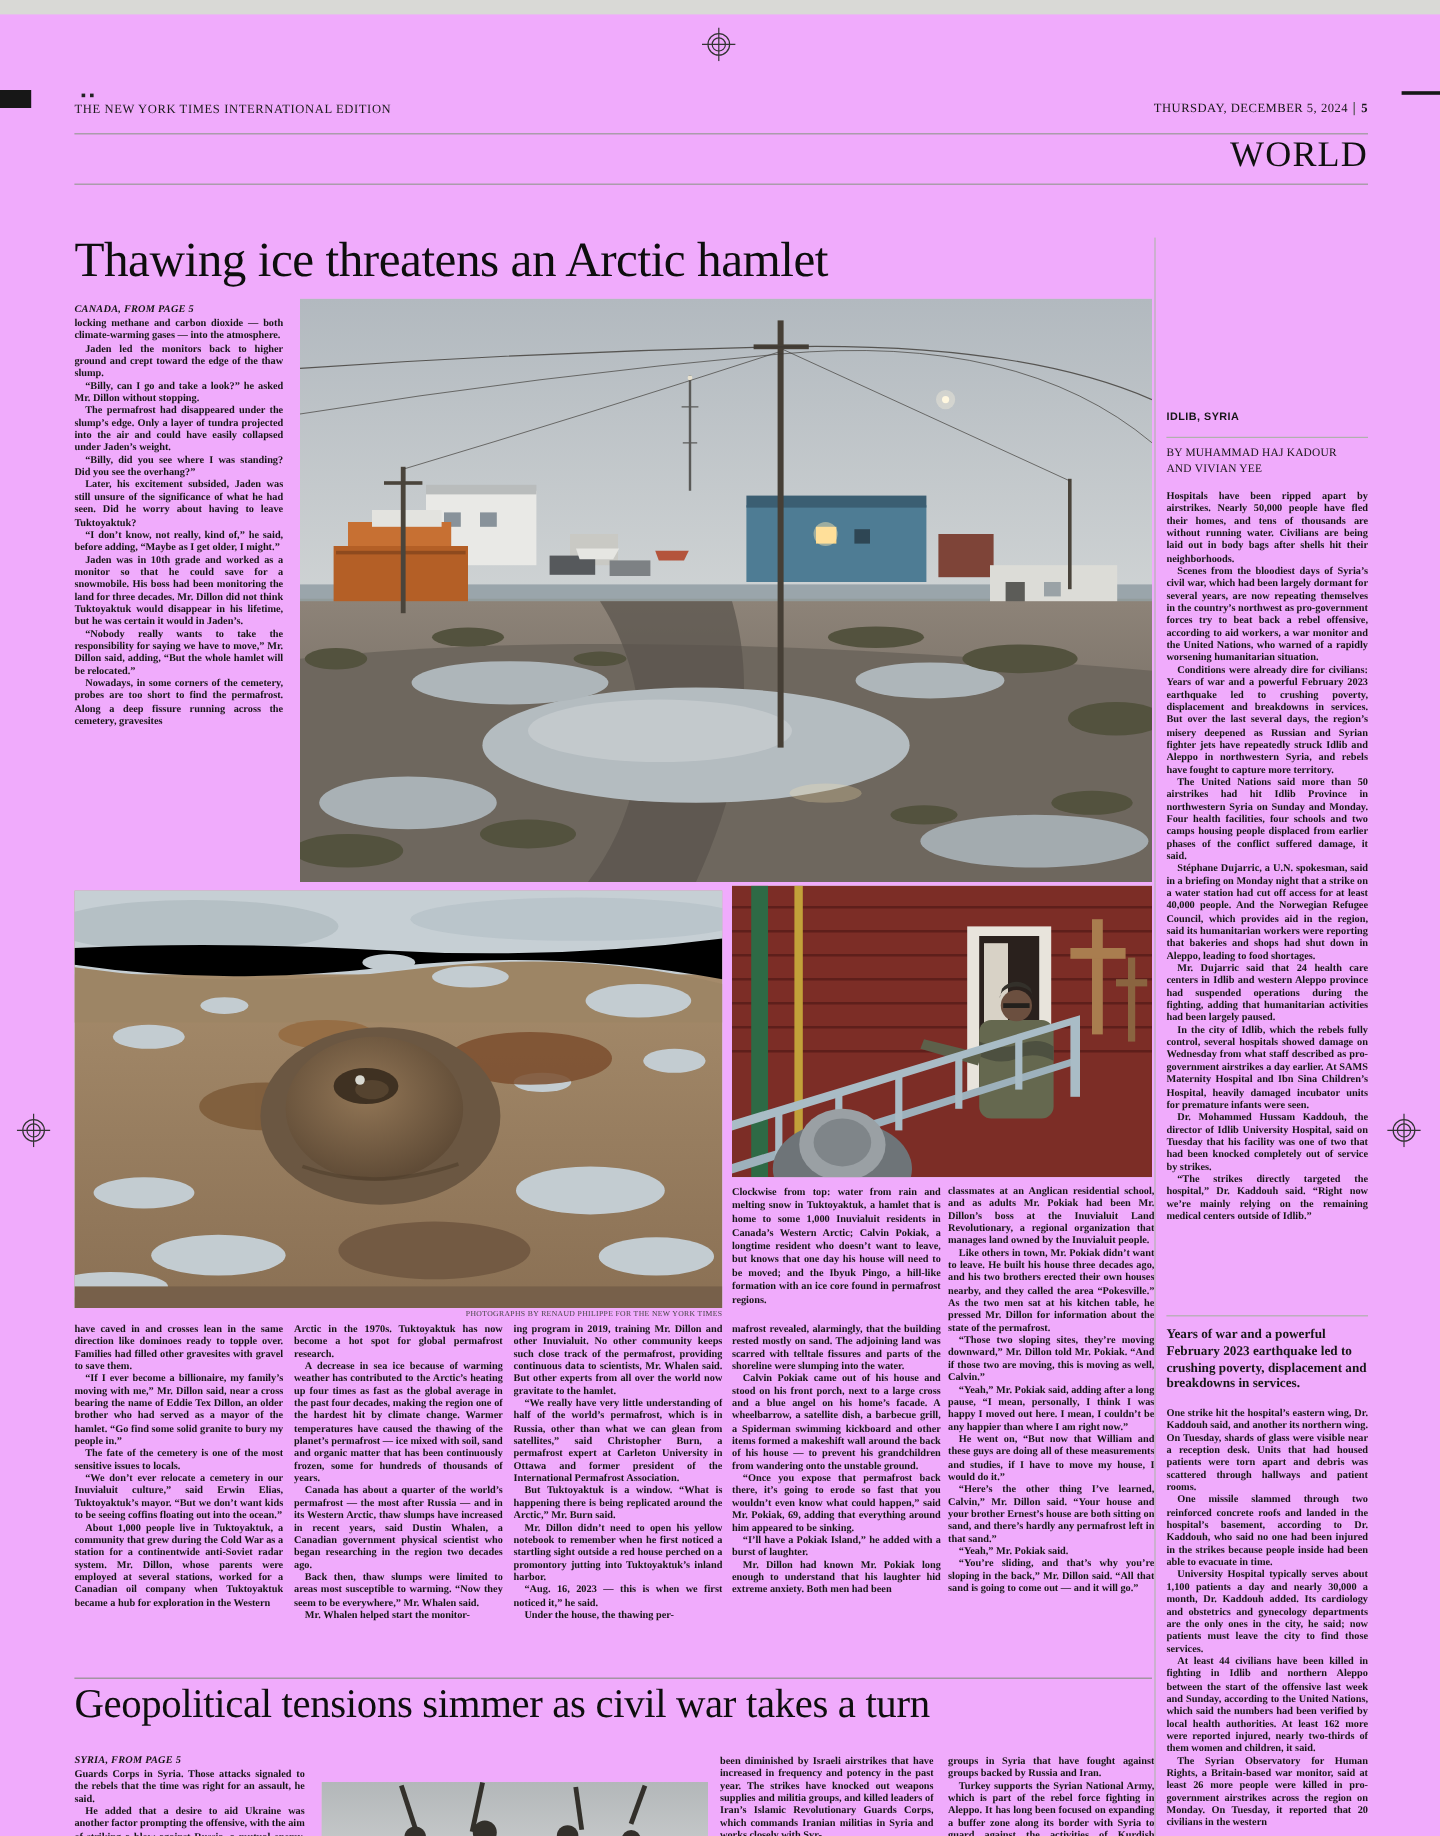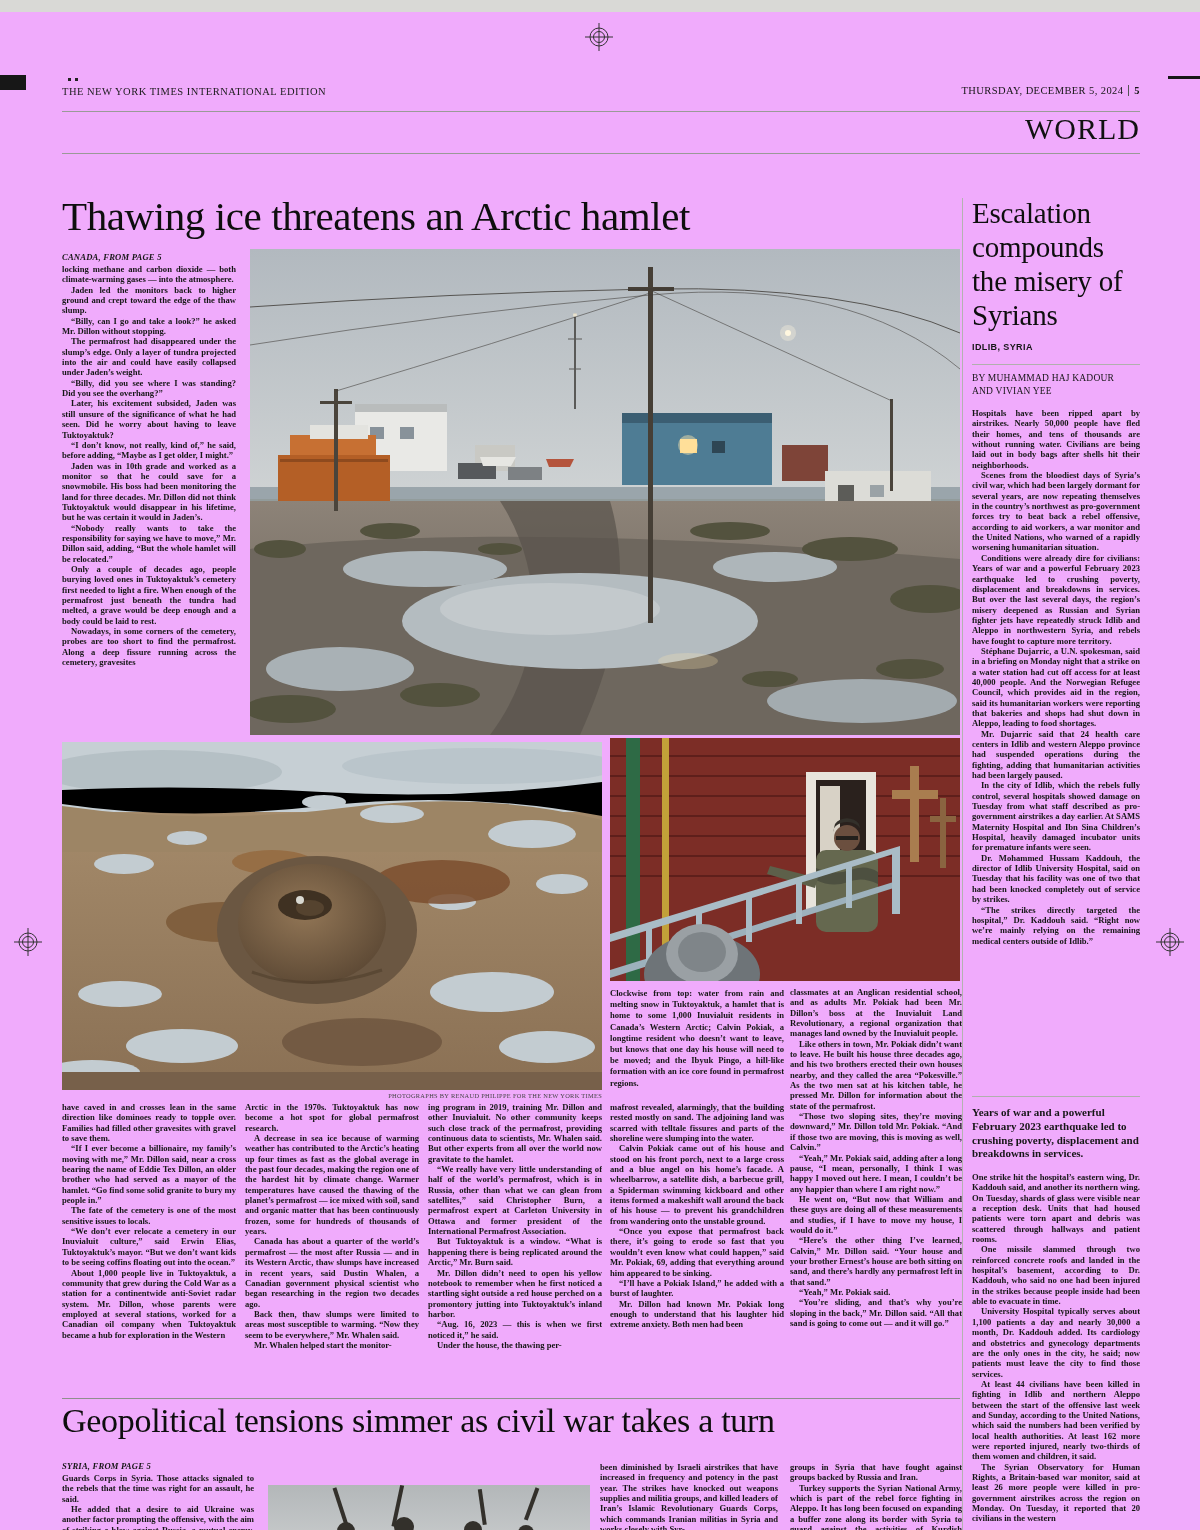--- a/index.html
+++ b/index.html
@@ -92,21 +92,20 @@
   <div class="col" style="left:62px;top:252px;width:174px;height:487px;">
       <p class="first">locking methane and carbon dioxide — both climate-warming gases — into the atmosphere.</p>
       <p class="">Jaden led the monitors back to higher ground and crept toward the edge of the thaw slump.</p>
       <p class="">“Billy, can I go and take a look?” he asked Mr. Dillon without stopping.</p>
       <p class="">The permafrost had disappeared under the slump’s edge. Only a layer of tundra projected into the air and could have easily collapsed under Jaden’s weight.</p>
       <p class="">“Billy, did you see where I was standing? Did you see the overhang?”</p>
       <p class="">Later, his excitement subsided, Jaden was still unsure of the significance of what he had seen. Did he worry about having to leave Tuktoyaktuk?</p>
       <p class="">“I don’t know, not really, kind of,” he said, before adding, “Maybe as I get older, I might.”</p>
       <p class="">Jaden was in 10th grade and worked as a monitor so that he could save for a snowmobile. His boss had been monitoring the land for three decades. Mr. Dillon did not think Tuktoyaktuk would disappear in his lifetime, but he was certain it would in Jaden’s.</p>
       <p class="">“Nobody really wants to take the responsibility for saying we have to move,” Mr. Dillon said, adding, “But the whole hamlet will be relocated.”</p>
-      <p class="">Only a couple of decades ago, people burying loved ones in Tuktoyaktuk’s cemetery first needed to light a fire. When enough of the permafrost just beneath the tundra had melted, a grave would be deep enough and a body could be laid to rest.</p>
       <p class="">Nowadays, in some corners of the cemetery, probes are too short to find the permafrost. Along a deep fissure running across the cemetery, gravesites</p>
     </div>
 
   <div class="photo" style="left:250px;top:237px;width:710px;height:486px;">
     <svg viewBox="0 0 710 486" preserveAspectRatio="none">
       <defs>
         <linearGradient id="sky1" x1="0" y1="0" x2="0" y2="1">
           <stop offset="0" stop-color="#b2b9bf"></stop>
             <stop offset="1" stop-color="#cfd3d4"></stop>
         </linearGradient>
@@ -374,33 +373,33 @@
   <div class="col" style="left:600px;top:1450px;width:178px;height:80px;">
       <p class="first">been diminished by Israeli airstrikes that have increased in frequency and potency in the past year. The strikes have knocked out weapons supplies and militia groups, and killed leaders of Iran’s Islamic Revolutionary Guards Corps, which commands Iranian militias in Syria and works closely with Syr-</p>
     </div>
   <div class="col" style="left:790px;top:1450px;width:172px;height:80px;">
       <p class="first">groups in Syria that have fought against groups backed by Russia and Iran.</p>
       <p class="">Turkey supports the Syrian National Army, which is part of the rebel force fighting in Aleppo. It has long been focused on expanding a buffer zone along its border with Syria to guard against the activities of Kurdish militants based</p>
     </div>
 
   <div class="vrule" style="left:962px;top:186px;height:1344px;"></div>
 
-  <div class="abs side-headline">Escalation compounds the misery of Syrians</div>
   <div class="dateline" style="left:972px;top:330px;">IDLIB, SYRIA</div>
   <div class="hrule" style="left:972px;top:352px;width:168px;background:#b0b0ad;"></div>
   <div class="byline" style="left:972px;top:360px;width:168px;">BY MUHAMMAD HAJ KADOUR
 AND VIVIAN YEE</div>
 
   <div class="col" style="left:972px;top:396px;width:168px;height:682px;">
       <p class="first">Hospitals have been ripped apart by airstrikes. Nearly 50,000 people have fled their homes, and tens of thousands are without running water. Civilians are being laid out in body bags after shells hit their neighborhoods.</p>
       <p class="">Scenes from the bloodiest days of Syria’s civil war, which had been largely dormant for several years, are now repeating themselves in the country’s northwest as pro-government forces try to beat back a rebel offensive, according to aid workers, a war monitor and the United Nations, who warned of a rapidly worsening humanitarian situation.</p>
       <p class="">Conditions were already dire for civilians: Years of war and a powerful February 2023 earthquake led to crushing poverty, displacement and breakdowns in services. But over the last several days, the region’s misery deepened as Russian and Syrian fighter jets have repeatedly struck Idlib and Aleppo in northwestern Syria, and rebels have fought to capture more territory.</p>
+      <p class="">The United Nations said more than 50 airstrikes had hit Idlib Province in northwestern Syria on Sunday and Monday. Four health facilities, four schools and two camps housing people displaced from earlier phases of the conflict suffered damage, it said.</p>
       <p class="">Stéphane Dujarric, a U.N. spokesman, said in a briefing on Monday night that a strike on a water station had cut off access for at least 40,000 people. And the Norwegian Refugee Council, which provides aid in the region, said its humanitarian workers were reporting that bakeries and shops had shut down in Aleppo, leading to food shortages.</p>
       <p class="">Mr. Dujarric said that 24 health care centers in Idlib and western Aleppo province had suspended operations during the fighting, adding that humanitarian activities had been largely paused.</p>
-      <p class="">In the city of Idlib, which the rebels fully control, several hospitals showed damage on Tuesday from what staff described as pro-government airstrikes a day earlier. At SAMS Maternity Hospital and Ibn Sina Children’s Hospital, heavily damaged incubator units for premature infants were seen.</p>
+      <p class="">In the city of Idlib, which the rebels fully control, several hospitals showed damage on Wednesday from what staff described as pro-government airstrikes a day earlier. At SAMS Maternity Hospital and Ibn Sina Children’s Hospital, heavily damaged incubator units for premature infants were seen.</p>
       <p class="">Dr. Mohammed Hussam Kaddouh, the director of Idlib University Hospital, said on Tuesday that his facility was one of two that had been knocked completely out of service by strikes.</p>
       <p class="">“The strikes directly targeted the hospital,” Dr. Kaddouh said. “Right now we’re mainly relying on the remaining medical centers outside of Idlib.”</p>
     </div>
 
   <div class="hrule" style="left:972px;top:1084px;width:168px;background:#b0b0ad;"></div>
   <div class="pull-quote" style="left:972px;top:1094px;width:168px;">Years of war and a powerful February 2023 earthquake led to crushing poverty, displacement and breakdowns in services.</div>
 
   <div class="col" style="left:972px;top:1160px;width:168px;height:370px;">
       <p class="first">One strike hit the hospital’s eastern wing, Dr. Kaddouh said, and another its northern wing. On Tuesday, shards of glass were visible near a reception desk. Units that had housed patients were torn apart and debris was scattered through hallways and patient rooms.</p>
       <p class="">One missile slammed through two reinforced concrete roofs and landed in the hospital’s basement, according to Dr. Kaddouh, who said no one had been injured in the strikes because people inside had been able to evacuate in time.</p>

